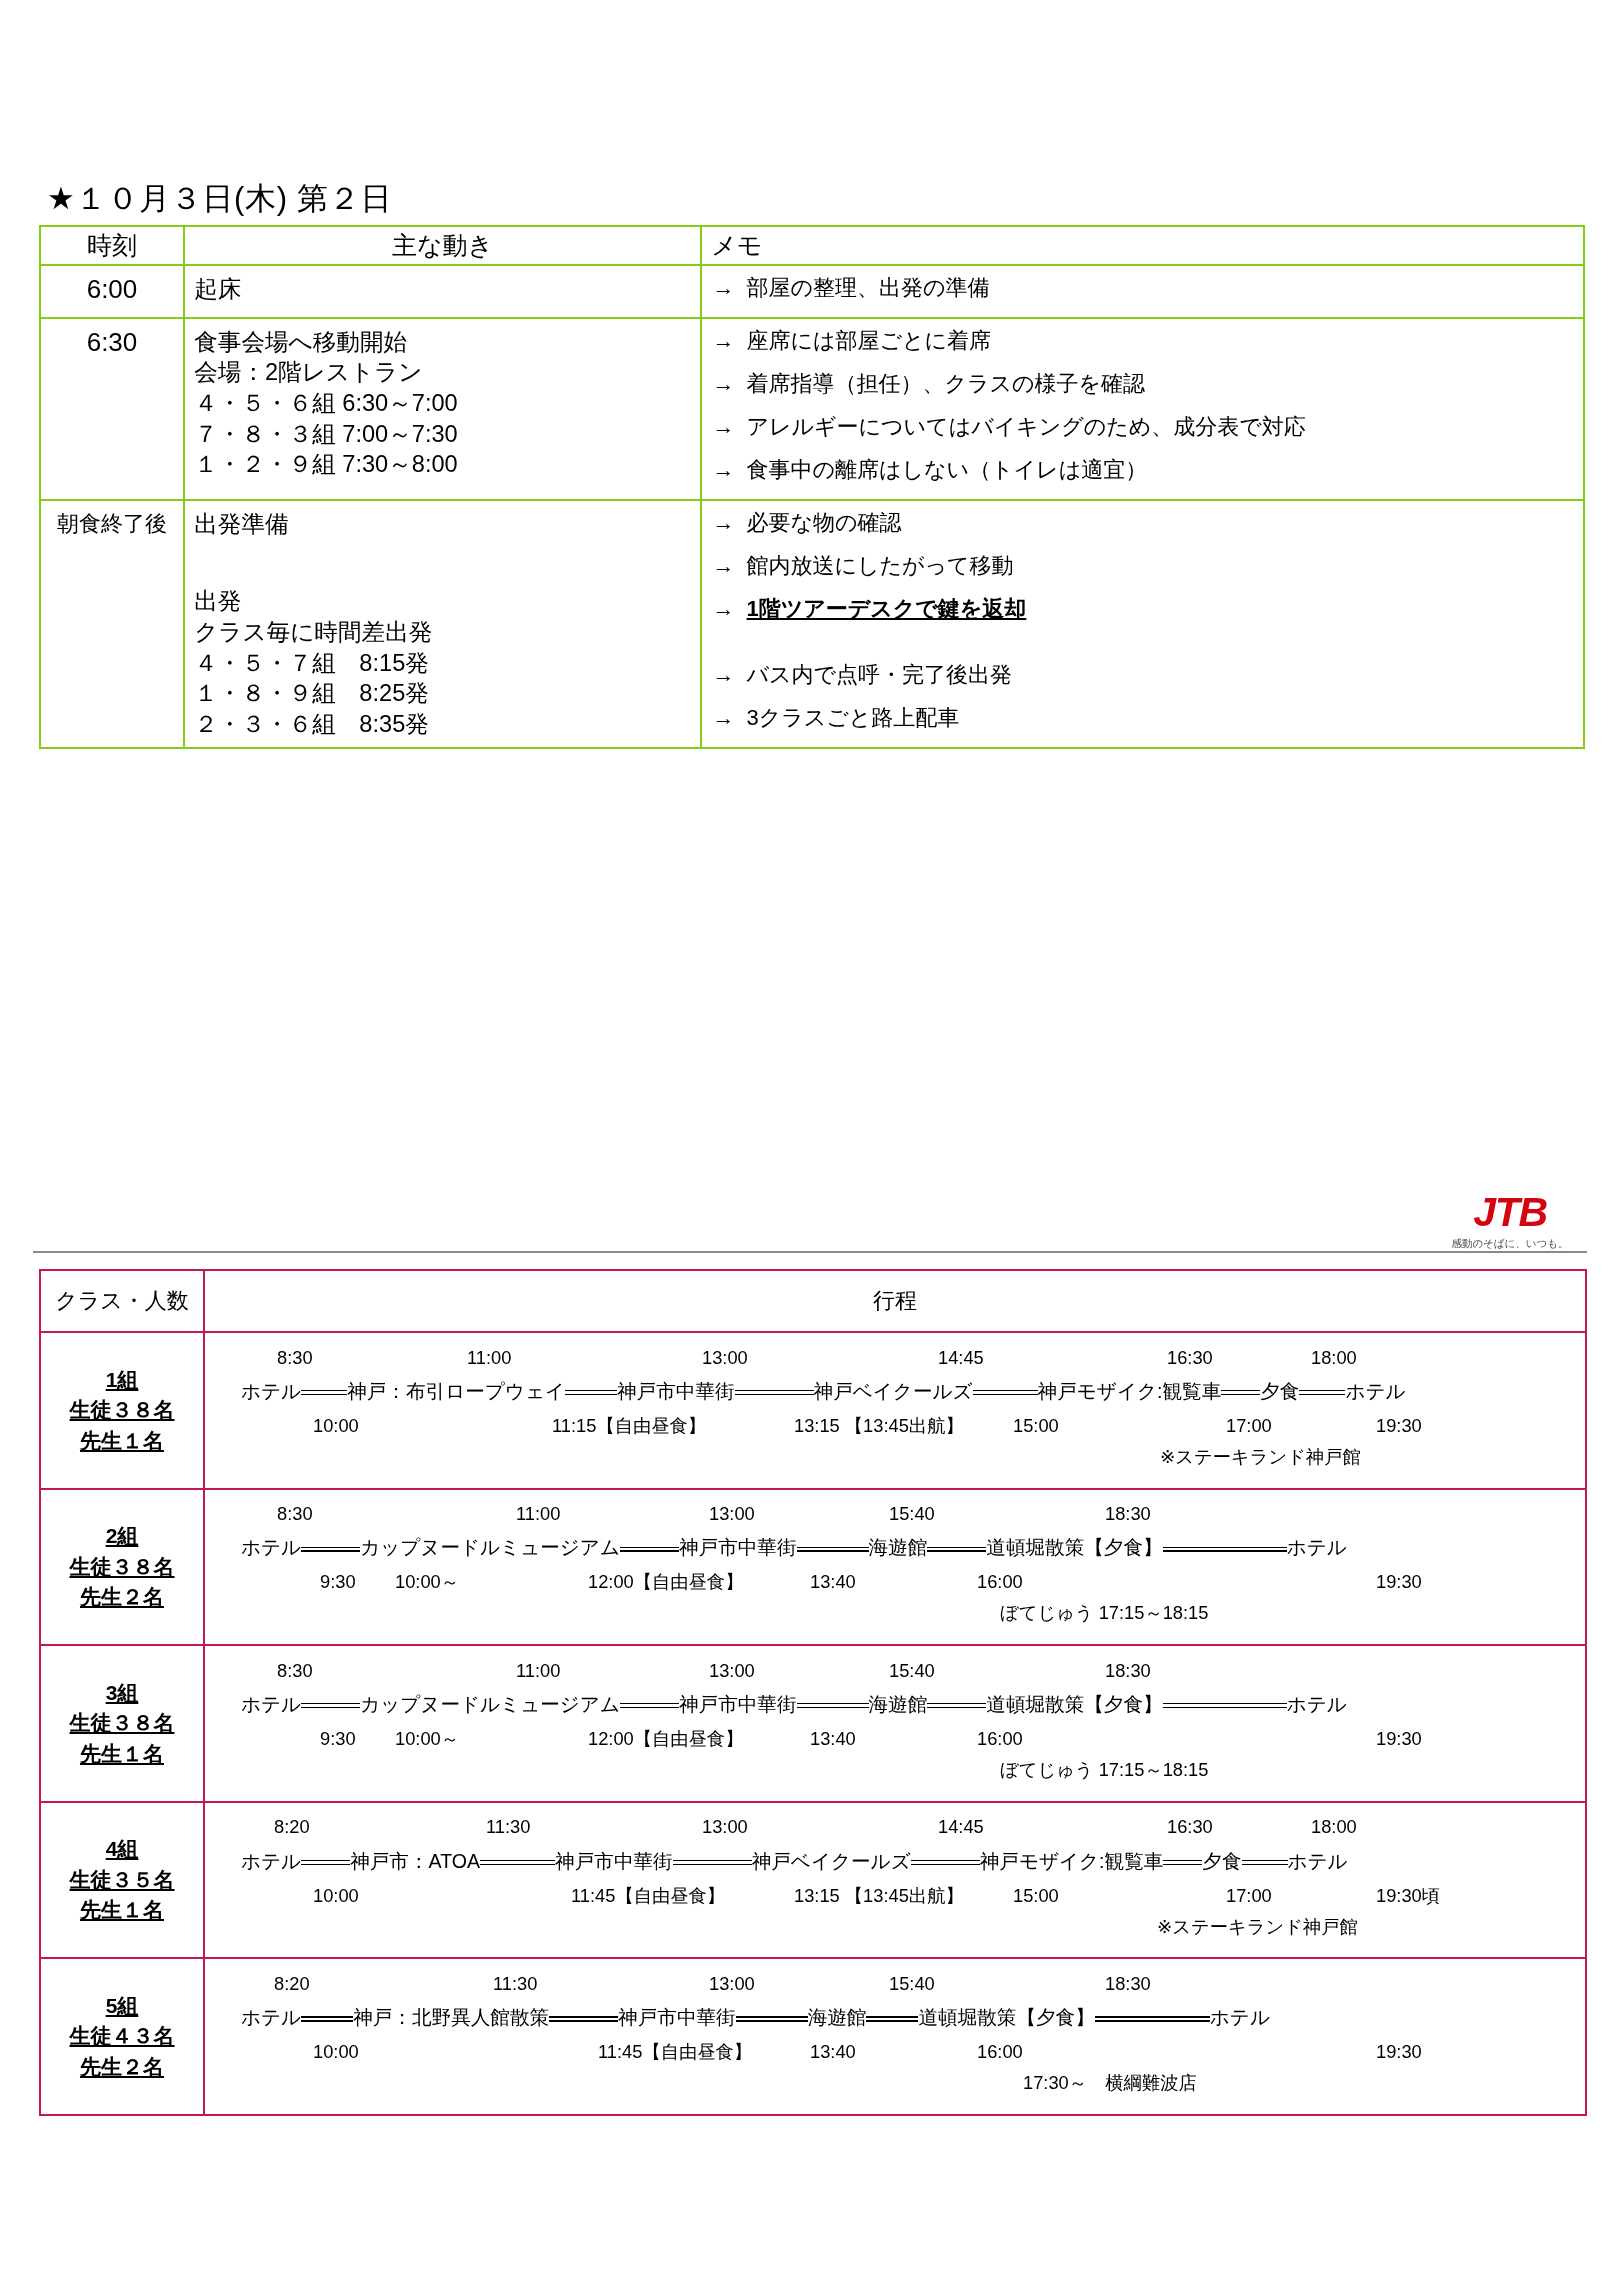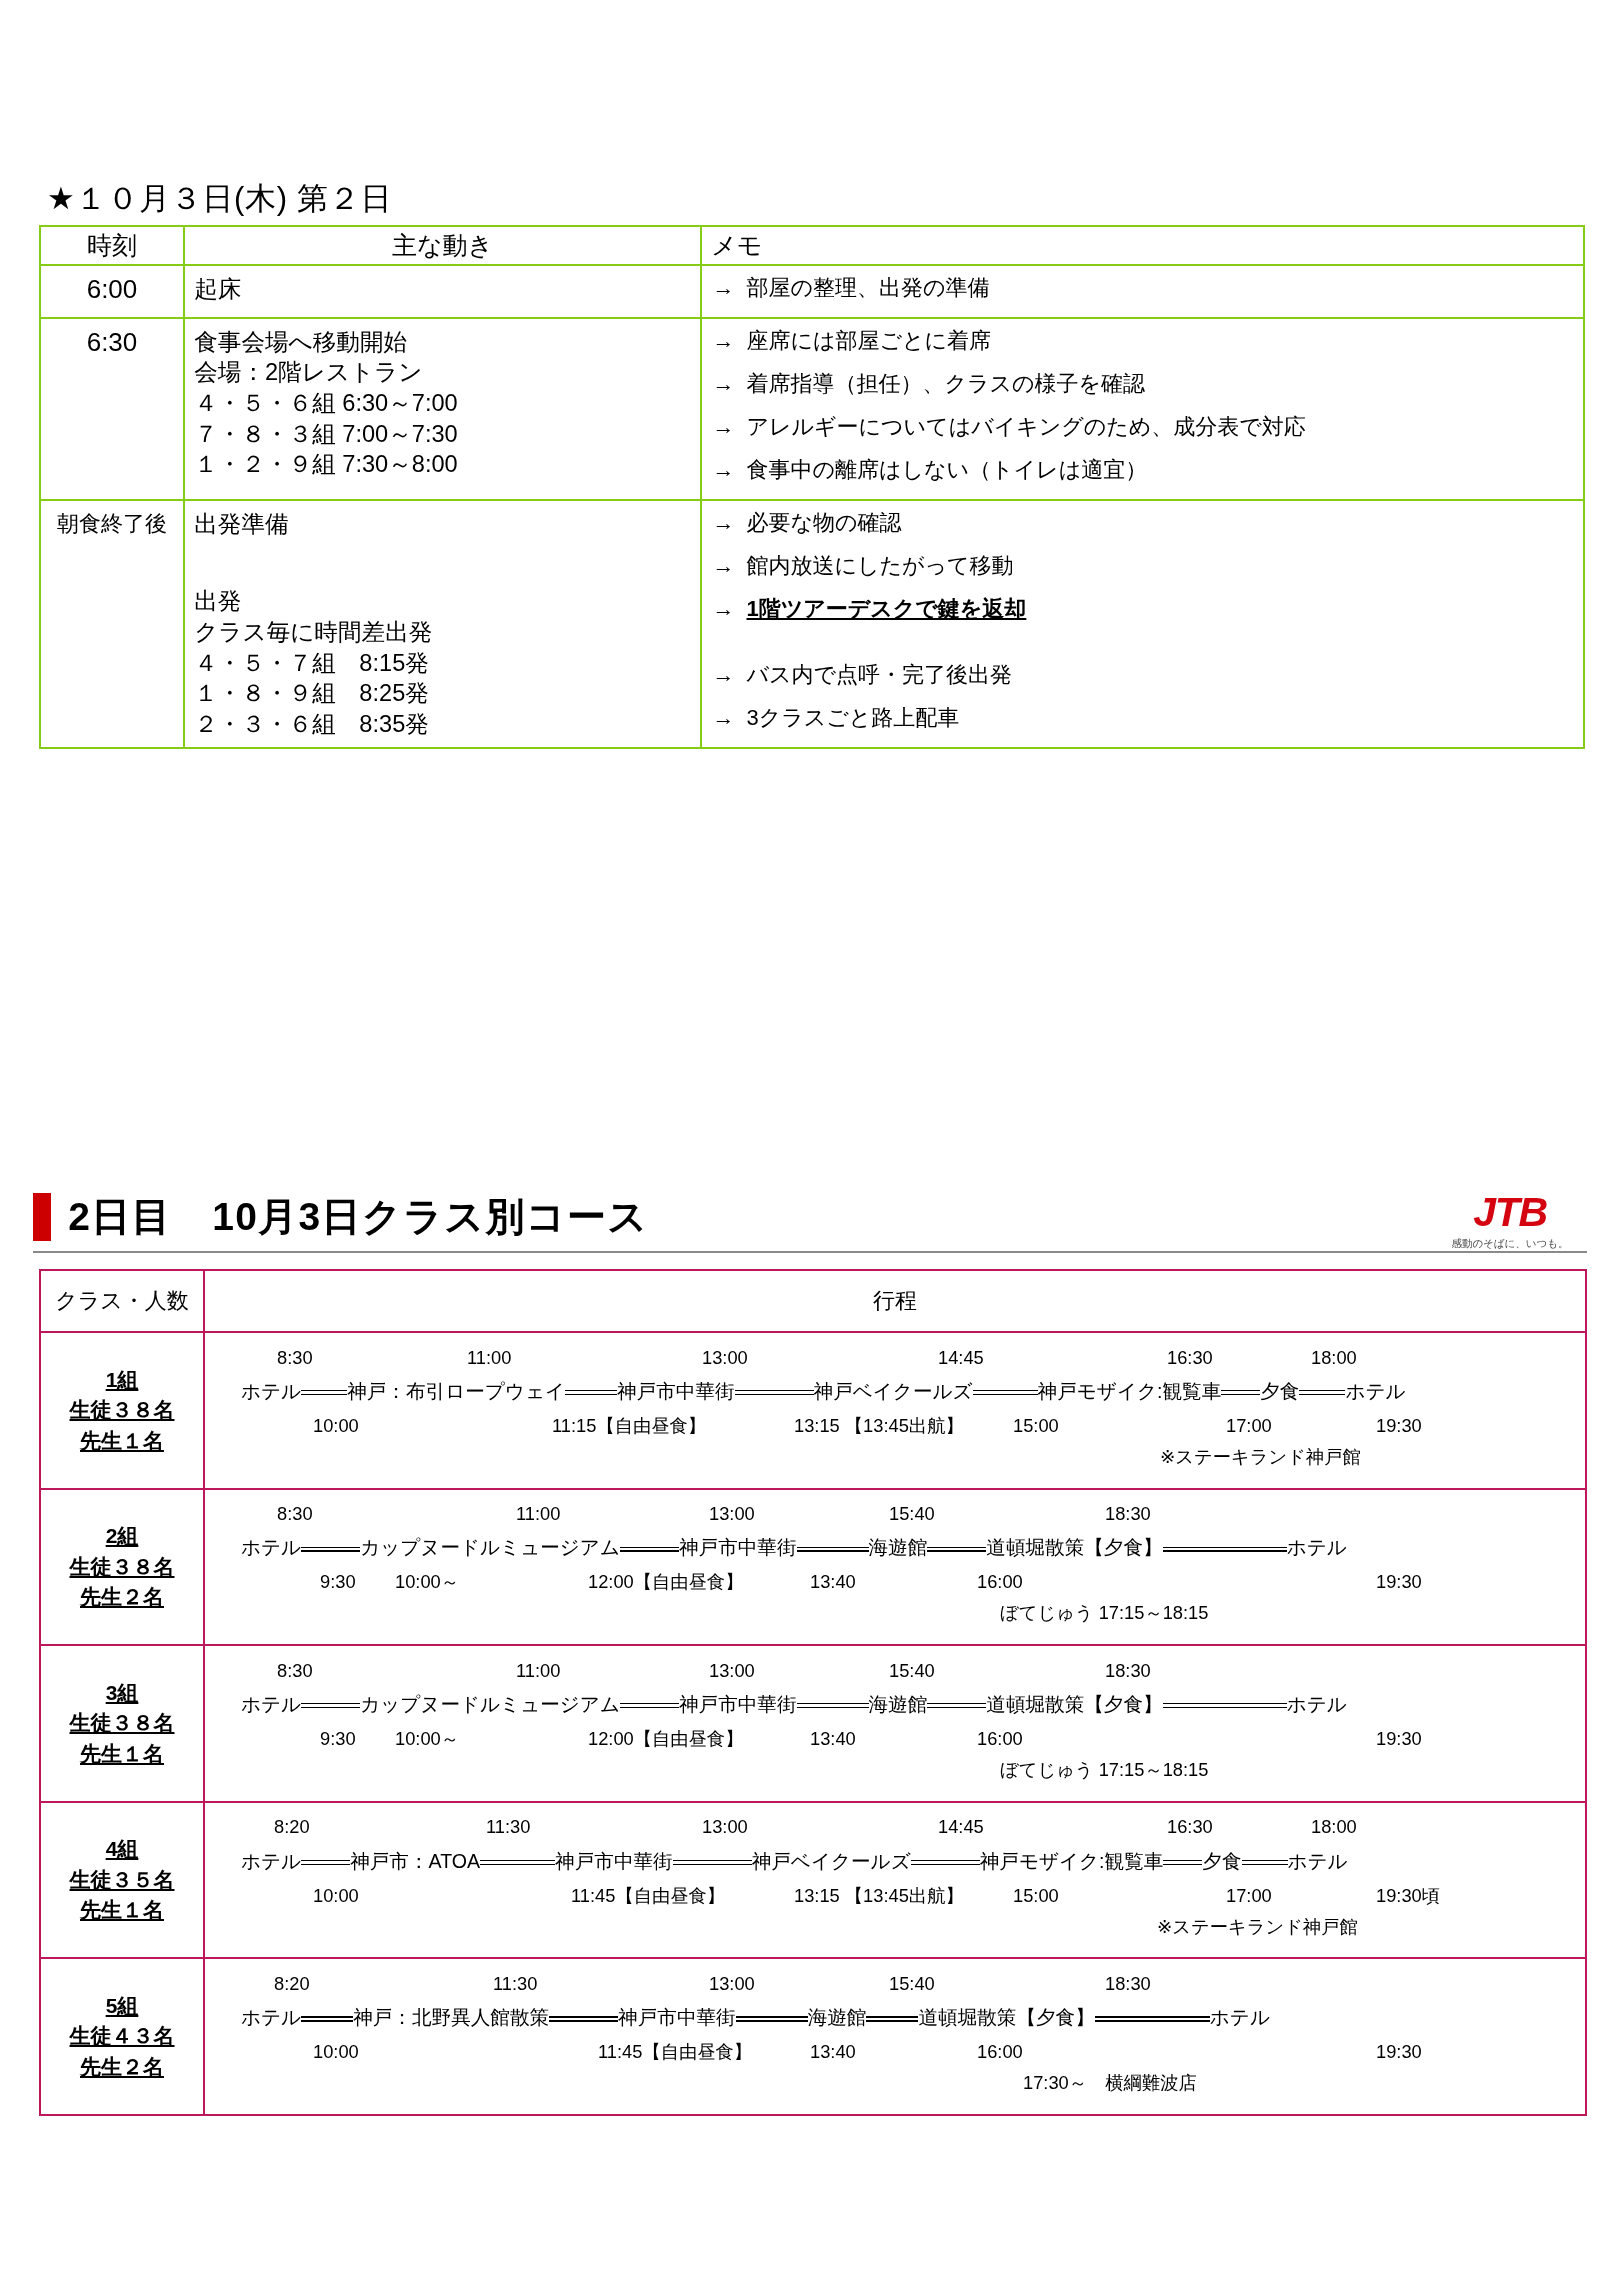--- a/index.html
+++ b/index.html
@@ -275,24 +275,20 @@
             <span class="memo-row"><span class="arw">→</span><span>館内放送にしたがって移動</span></span>
             <span class="memo-row"><span class="arw">→</span><span class="memo-strong">1階ツアーデスクで鍵を返却</span></span>
             <span class="sp"></span>
             <span class="memo-row"><span class="arw">→</span><span>バス内で点呼・完了後出発</span></span>
             <span class="memo-row"><span class="arw">→</span><span>3クラスごと路上配車</span></span>
           </td>
         </tr>
       </tbody>
   </table>
 
-  <div class="sec2-title-wrap">
-    <div class="red-bar"></div>
-    <div class="sec2-title">2日目　10月3日クラス別コース</div>
-  </div>
   <div class="sec2-rule"></div>
 
   <div class="jtb">
     <div class="jtb-mark">JTB</div>
     <div class="jtb-tag">感動のそばに、いつも。</div>
   </div>
 
   <table class="course">
     <colgroup>
       <col class="c-col-class">

